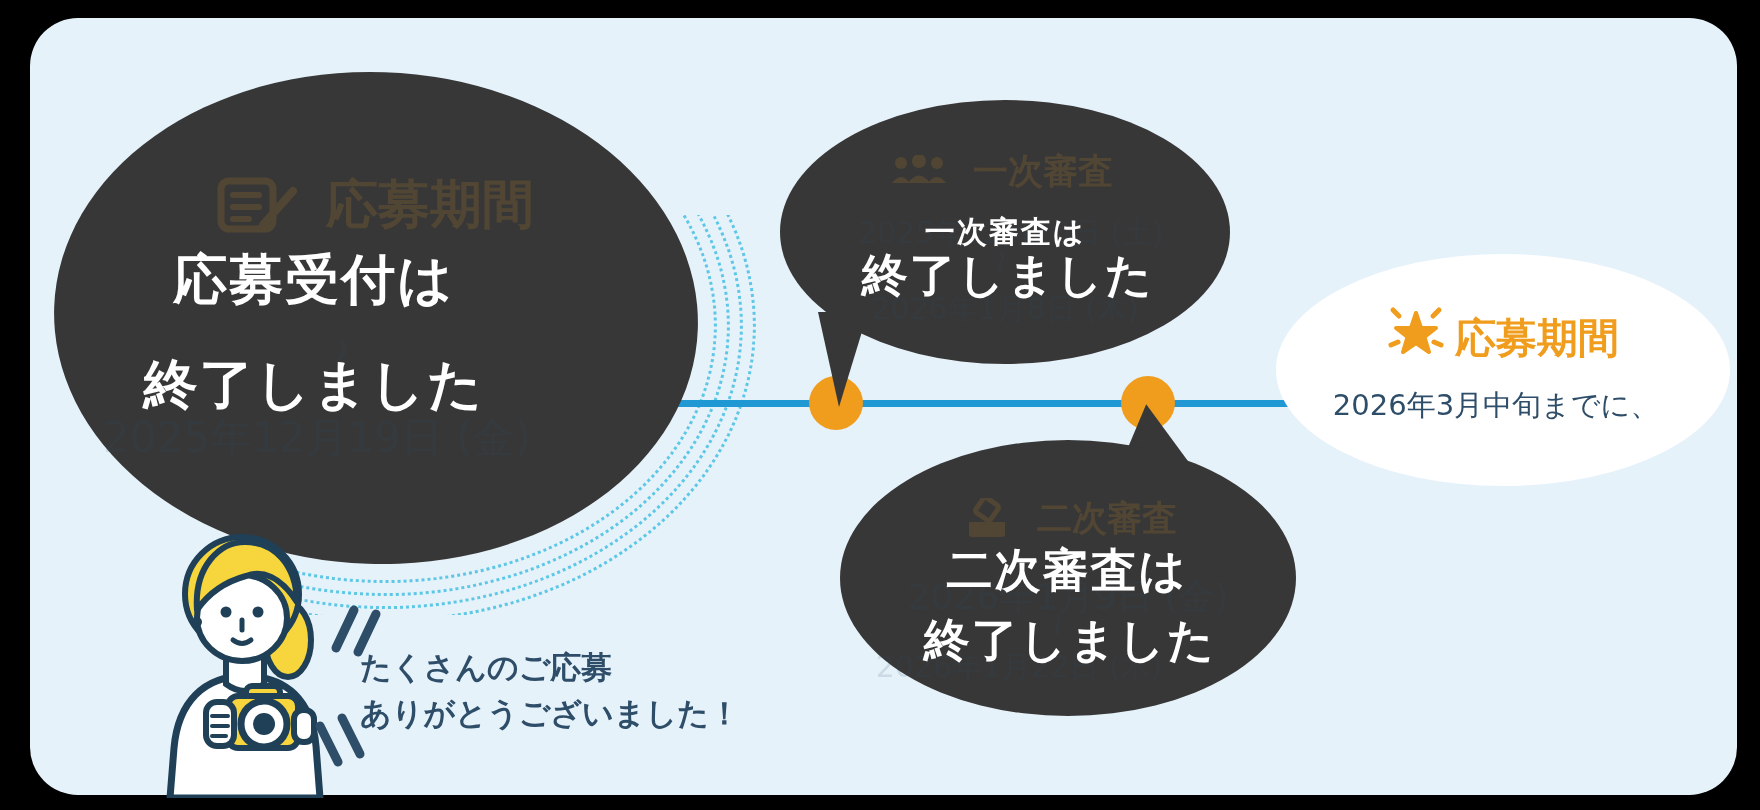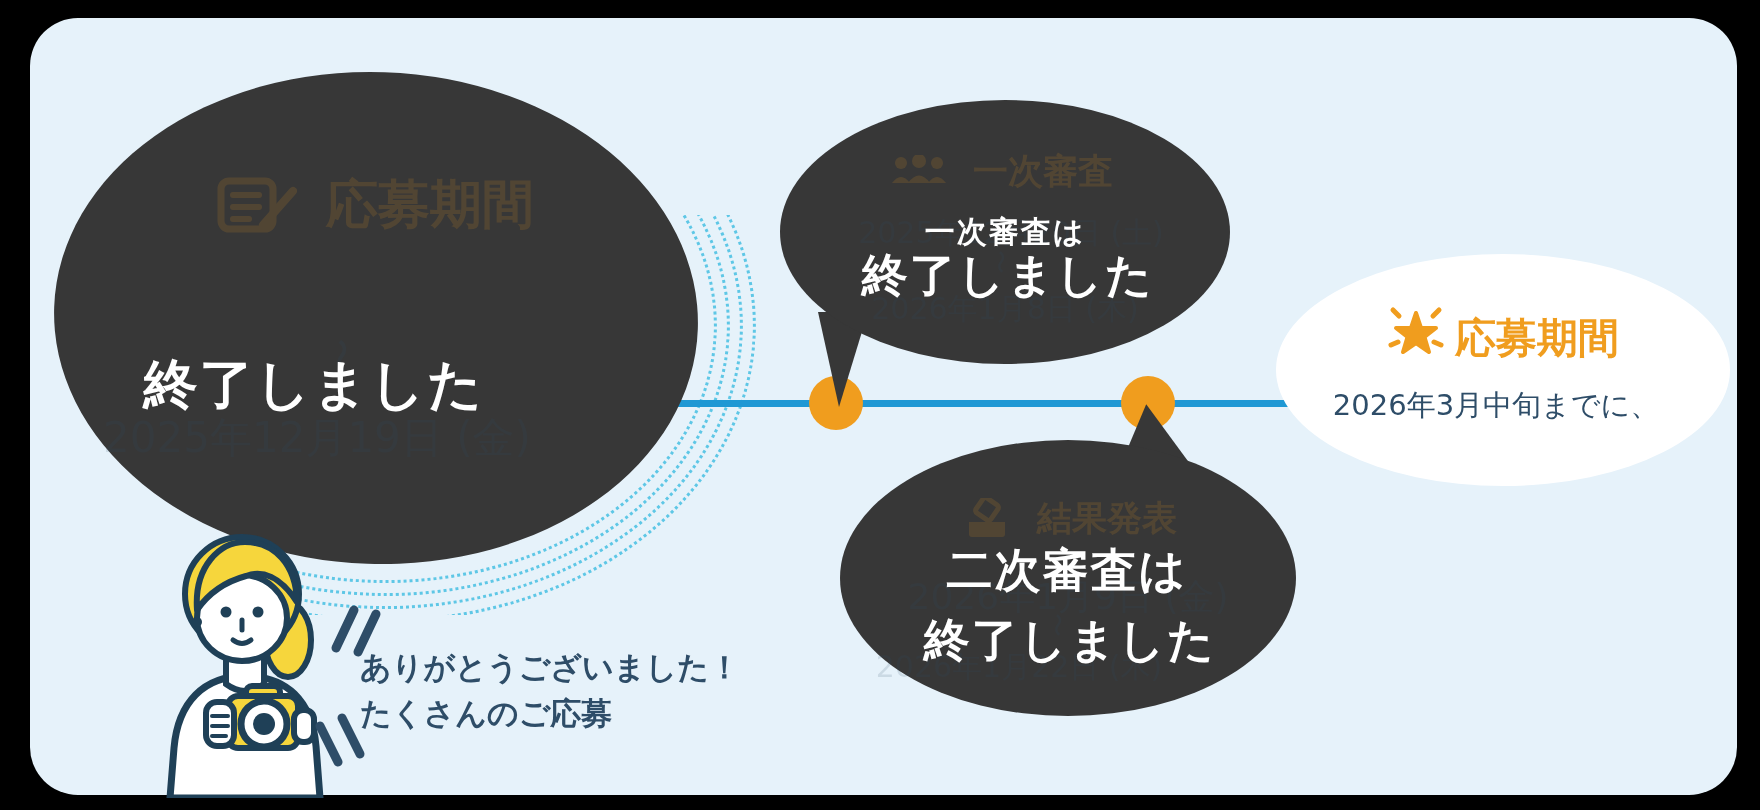--- a/index.html
+++ b/index.html
@@ -59,20 +59,21 @@
   <svg class="ctr faded-icon" style="left:257px;top:205px;" width="80" height="56" viewBox="0 0 80 56">
     <rect x="4" y="4" width="52" height="48" rx="8" fill="none" stroke="#f09d1e" stroke-width="7"></rect>
     <line x1="16" y1="18" x2="42" y2="18" stroke="#f09d1e" stroke-width="6" stroke-linecap="round"></line>
     <line x1="16" y1="30" x2="42" y2="30" stroke="#f09d1e" stroke-width="6" stroke-linecap="round"></line>
     <line x1="16" y1="42" x2="32" y2="42" stroke="#f09d1e" stroke-width="6" stroke-linecap="round"></line>
     <line x1="46" y1="48" x2="76" y2="14" stroke="#f09d1e" stroke-width="8" stroke-linecap="round"></line>
   </svg>
   <div class="ctr faded-o" style="left:430px;top:204px;font-size:52px;">応募期間</div>
   <div class="ctr faded-n tilde" style="left:340px;top:356px;font-size:36px;">〜</div>
   <div class="ctr faded-n" style="left:317px;top:438px;font-size:42px;">2025年12月19日 (金)</div>
+  <div class="ctr notice" style="left:314px;top:280px;font-size:54px;">応募受付は</div>
   <div class="ctr notice" style="left:314px;top:385px;font-size:54px;">終了しました</div>
 
   <div class="abs bubble" style="left:780px;top:100px;width:450px;height:264px;"></div>
 
   <svg class="ctr faded-icon" style="left:919px;top:170px;" width="56" height="30" viewBox="0 0 56 30">
     <circle cx="10" cy="8" r="6" fill="#f09d1e"></circle>
     <path d="M1 28 q9 -12 18 0 z" fill="#f09d1e"></path>
     <circle cx="28" cy="6" r="7" fill="#f09d1e"></circle>
     <path d="M17 28 q11 -15 22 0 z" fill="#f09d1e"></path>
     <circle cx="46" cy="8" r="6" fill="#f09d1e"></circle>
@@ -84,21 +85,21 @@
   <div class="ctr faded-n" style="left:1005px;top:309px;font-size:30px;">2026年1月8日 (木)</div>
   <div class="ctr notice" style="left:1005px;top:206px;font-size:30px;margin-top:26px;">一次審査は</div>
   <div class="ctr notice" style="left:1008px;top:275px;font-size:46px;">終了しました</div>
 
   <div class="abs bubble" style="left:840px;top:440px;width:456px;height:276px;"></div>
 
   <svg class="ctr faded-icon" style="left:987px;top:518px;" width="42" height="40" viewBox="0 0 42 40">
     <rect x="12" y="2" width="18" height="18" rx="3" transform="rotate(35 21 11)" fill="none" stroke="#f09d1e" stroke-width="5"></rect>
     <path d="M3 24 h36 v12 a3 3 0 0 1 -3 3 h-30 a3 3 0 0 1 -3 -3 z" fill="#f09d1e"></path>
   </svg>
-  <div class="ctr faded-o" style="left:1107px;top:518px;font-size:35px;">結果発表</div>
+  <div class="ctr faded-o" style="left:1107px;top:518px;font-size:35px;">二次審査</div>
   <div class="ctr faded-n" style="left:1068px;top:597px;font-size:36px;">2026年1月9日 (金)</div>
   <div class="ctr faded-n tilde" style="left:1057px;top:625px;font-size:24px;">〜</div>
   <div class="ctr faded-n" style="left:1019px;top:667px;font-size:30px;">2026年1月22日 (木)</div>
   <div class="ctr notice" style="left:1067px;top:570px;font-size:46px;">二次審査は</div>
   <div class="ctr notice" style="left:1070px;top:640px;font-size:46px;">終了しました</div>
 
   <div class="abs results-bubble" style="left:1276px;top:254px;width:454px;height:232px;"></div>
 
   <svg class="ctr" style="left:1416px;top:333px;z-index:6;" width="60" height="60" viewBox="0 0 60 60">
     <path d="M30 10 L35 25 L50 25 L38.5 34 L43 49 L30 40 L17 49 L21.5 34 L10 25 L25 25 Z" fill="#f09d1e" stroke="#f09d1e" stroke-width="4" stroke-linejoin="round"></path>
@@ -145,17 +146,17 @@
   </svg>
 
   <svg class="abs" style="left:310px;top:600px;z-index:7;" width="90" height="175" viewBox="0 0 90 175">
     <line x1="26" y1="48" x2="44" y2="10" stroke="#2e4d68" stroke-width="9" stroke-linecap="round"></line>
     <line x1="48" y1="52" x2="66" y2="14" stroke="#2e4d68" stroke-width="9" stroke-linecap="round"></line>
     <line x1="10" y1="126" x2="28" y2="162" stroke="#2e4d68" stroke-width="9" stroke-linecap="round"></line>
     <line x1="32" y1="118" x2="50" y2="154" stroke="#2e4d68" stroke-width="9" stroke-linecap="round"></line>
   </svg>
 
   <div class="abs thanks">
+    <div>たくさんのご応募</div>
     <div>ありがとうございました！</div>
-    <div>たくさんのご応募</div>
   </div>
 
 </div>
 
 </body></html>

